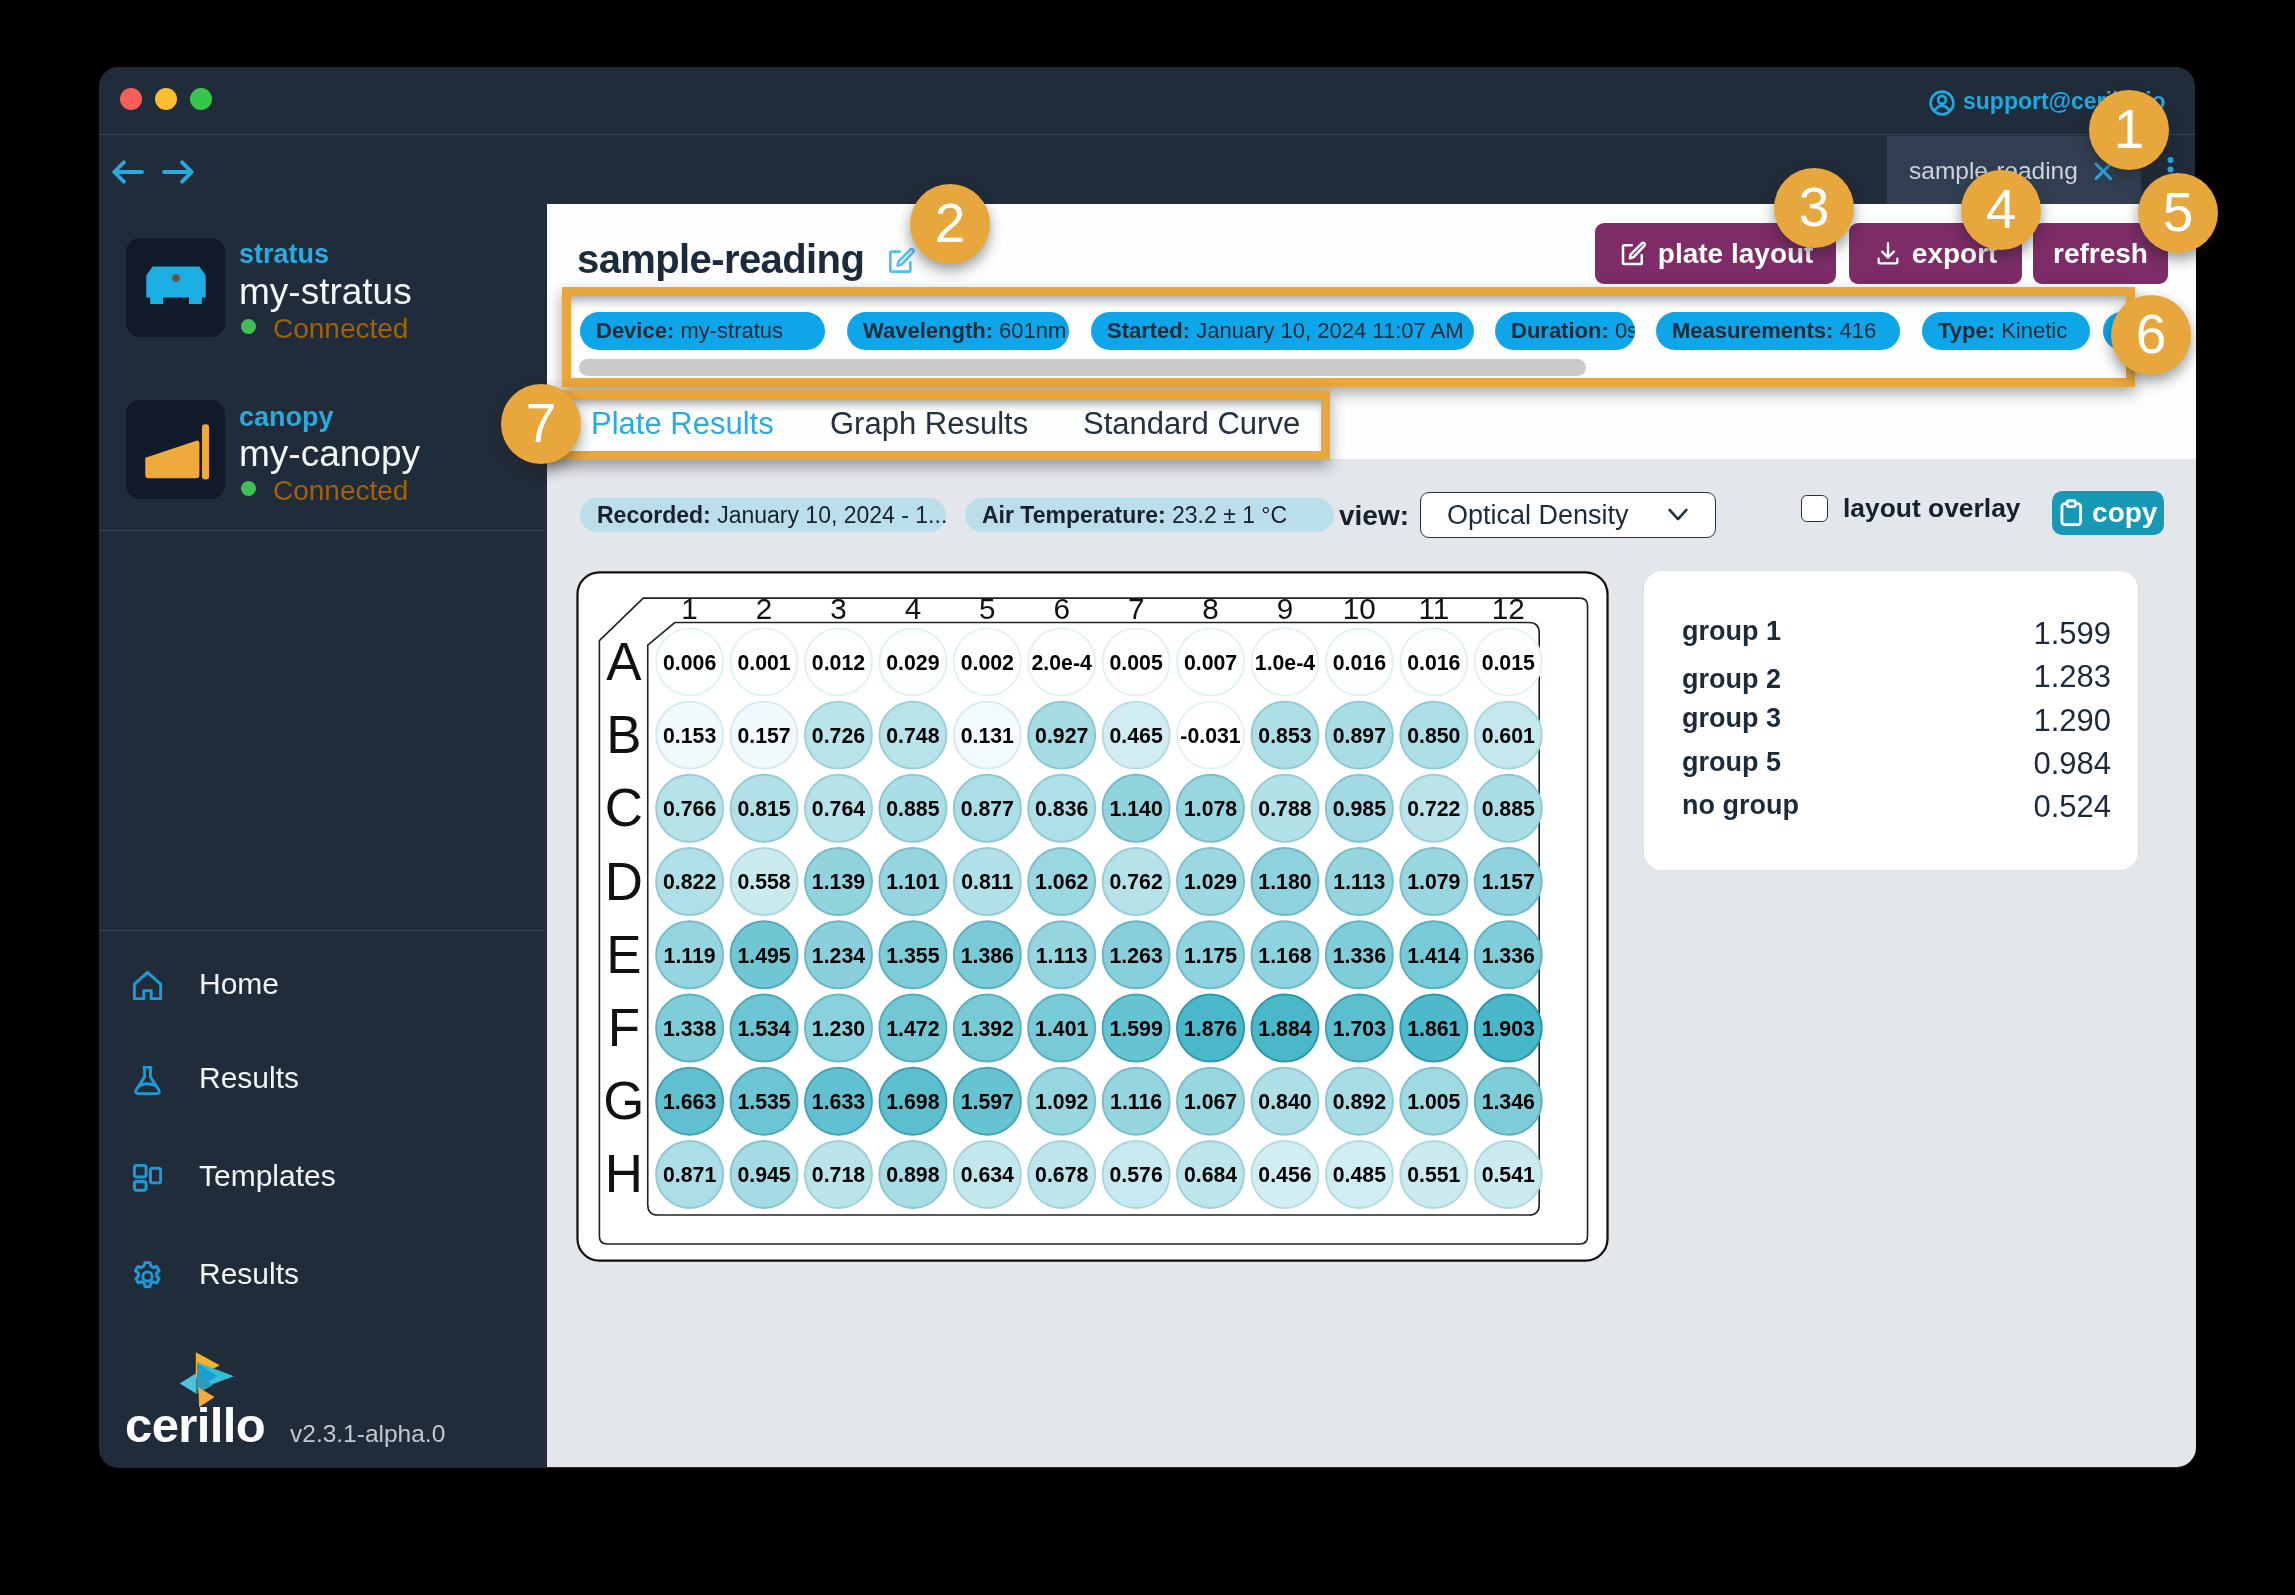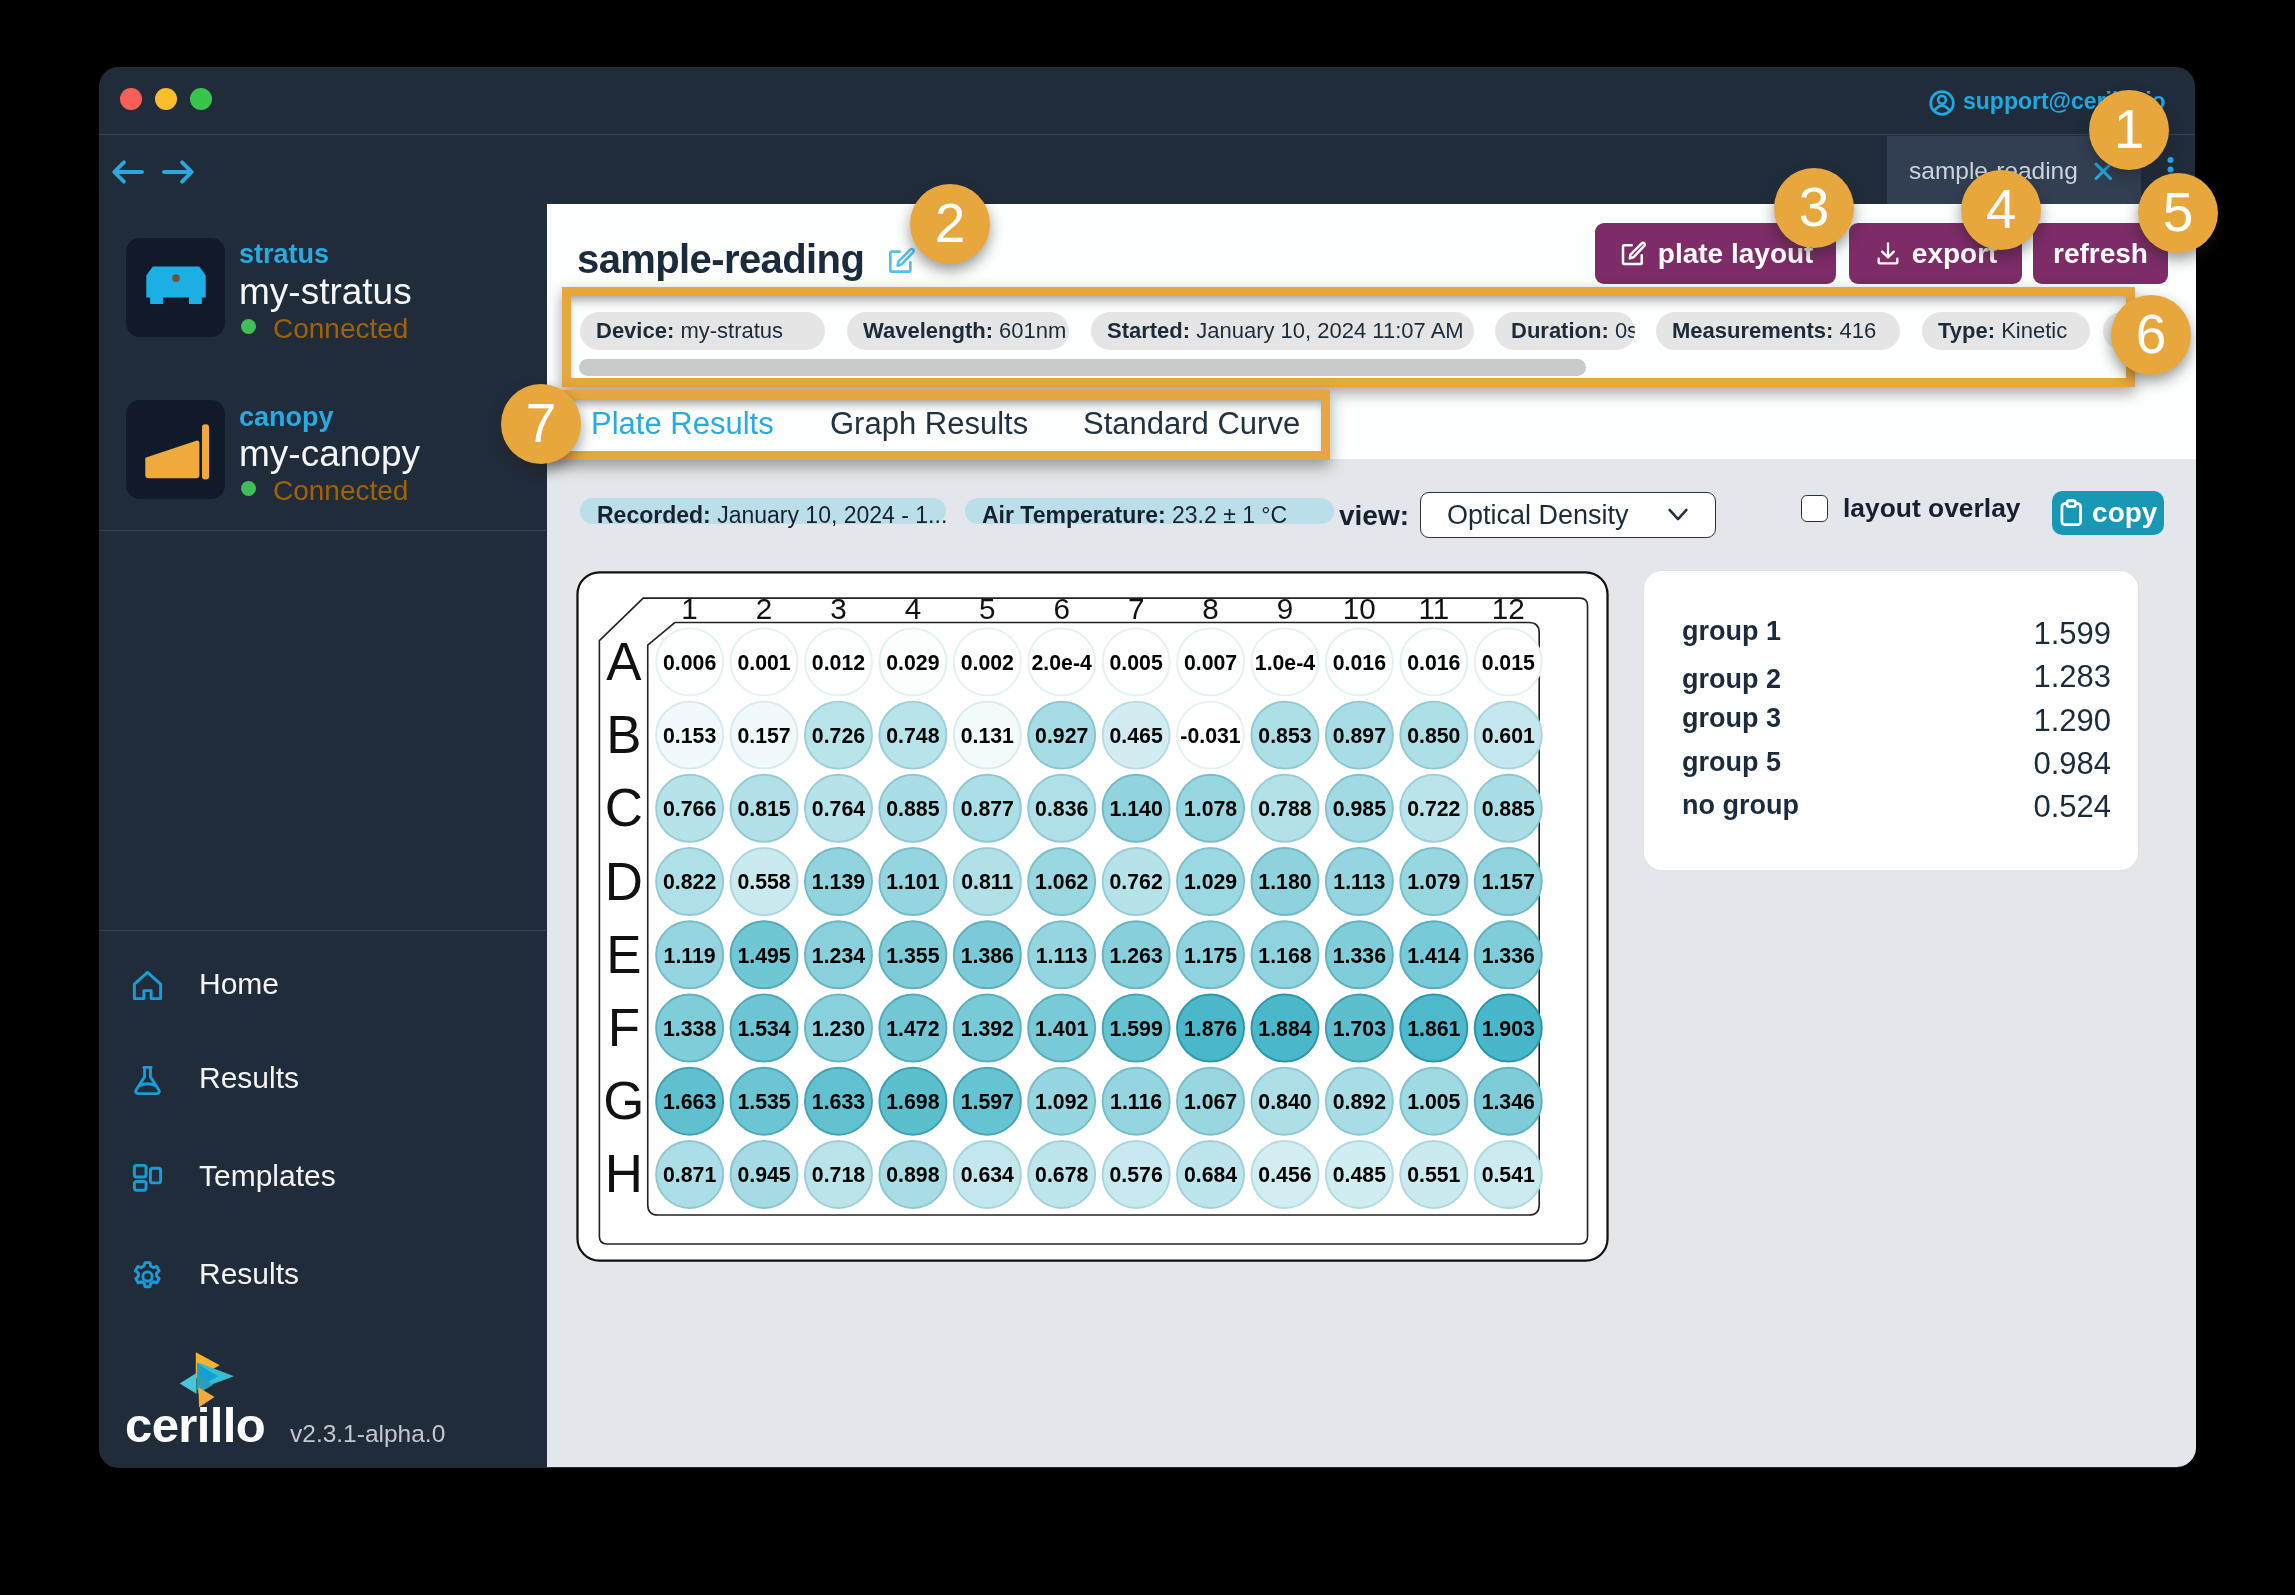--- a/index.html
+++ b/index.html
@@ -22,24 +22,24 @@
 .gdot { position:absolute; left:241px; width:15px; height:15px; background:#3EC057; border-radius:50%; }
 .sep { position:absolute; left:99px; width:447px; height:0; border-top:1.3px solid #39434F; }
 .navlab { position:absolute; left:199px; color:#F2F4F6; font-size:30px; font-weight:500; }
 #version { position:absolute; left:290px; top:1420px; color:#C2C8CF; font-size:24.5px; }
 #cerillo { position:absolute; left:125px; top:1397px; color:#FDFDFD; font-size:49px; font-weight:bold; letter-spacing:-0.6px;}
 
 #mainwhite { position:absolute; left:547px; top:204px; width:1649px; height:255px; background:#FDFEFE; }
 #grayarea { position:absolute; left:547px; top:459px; width:1649px; height:1008px; background:#E3E6EA; border-bottom-right-radius:19.3px; }
 #title { position:absolute; left:577px; top:237px; color:#1C2B3B; font-size:40px; font-weight:bold; letter-spacing:-0.6px;}
 .pbtn { position:absolute; top:223px; height:61px; background:#7D2C67; border-radius:9px; color:#fff; font-size:28px; font-weight:bold; display:flex; align-items:center; justify-content:center; gap:10.3px; }
-.gpill { position:absolute; top:312px; height:38px; background:#e5e5e5; border-radius:19.3px; color:#1B2B3A; font-size:22px; line-height:38px; text-align:left; padding-left:16px; white-space:nowrap; overflow:hidden;}
+.gpill { position:absolute; top:312px; height:38px; background:#0ea5e9; border-radius:19.3px; color:#1B2B3A; font-size:22px; line-height:38px; text-align:left; padding-left:16px; white-space:nowrap; overflow:hidden;}
 #progress { position:absolute; left:579px; top:359px; width:1007px; height:17.4px; background:#C9CACB; border-radius:9px; }
 .tabt { position:absolute; top:406px; font-size:31px; font-weight:500; color:#233140; }
-.bpill { position:absolute; top:498px; height:26px; background:#BBDEEB; border-radius:17.4px; color:#16202E; font-size:23px; line-height:34px; text-align:left; padding-left:17px; white-space:nowrap;}
+.bpill { position:absolute; top:498px; height:34px; background:#BBDEEB; border-radius:17.4px; color:#16202E; font-size:23px; line-height:34px; text-align:left; padding-left:17px; white-space:nowrap;}
 #viewlab { position:absolute; left:1339px; top:500px; color:#16202E; font-size:28px; font-weight:bold; }
 #dropdown { position:absolute; left:1420px; top:492px; width:296px; height:46px; background:#fff; border:1.9px solid #2A3440; border-radius:9px; color:#1C2B3B; font-size:27px; }
 #checkbox { position:absolute; left:1801px; top:495px; width:27px; height:27px; background:#fff; border:1.9px solid #223040; border-radius:5.8px; }
 #ovlab { position:absolute; left:1843px; top:493px; color:#16202E; font-size:26.4px; font-weight:bold; }
 #copybtn { position:absolute; left:2052px; top:491px; width:112px; height:44px; background:#1798B5; border-radius:10.3px; color:#fff; font-size:28px; font-weight:bold; display:flex; align-items:center; justify-content:center; gap:9px;}
 #avgcard { position:absolute; left:1644px; top:571px; width:494px; height:299px; background:#fff; border-radius:18px; box-shadow:0 0 0 0.6px #D9DFE5;}
 #avgtitle { position:absolute; left:1644px; top:584px; width:494px; text-align:center; color:#1C2B3B; font-size:31px; }
 .avlab { position:absolute; left:1682px; color:#1C2B3B; font-size:27px; font-weight:bold; }
 .avval { position:absolute; left:1918px; width:193px; text-align:right; color:#1C2B3B; font-size:31px; }
 

